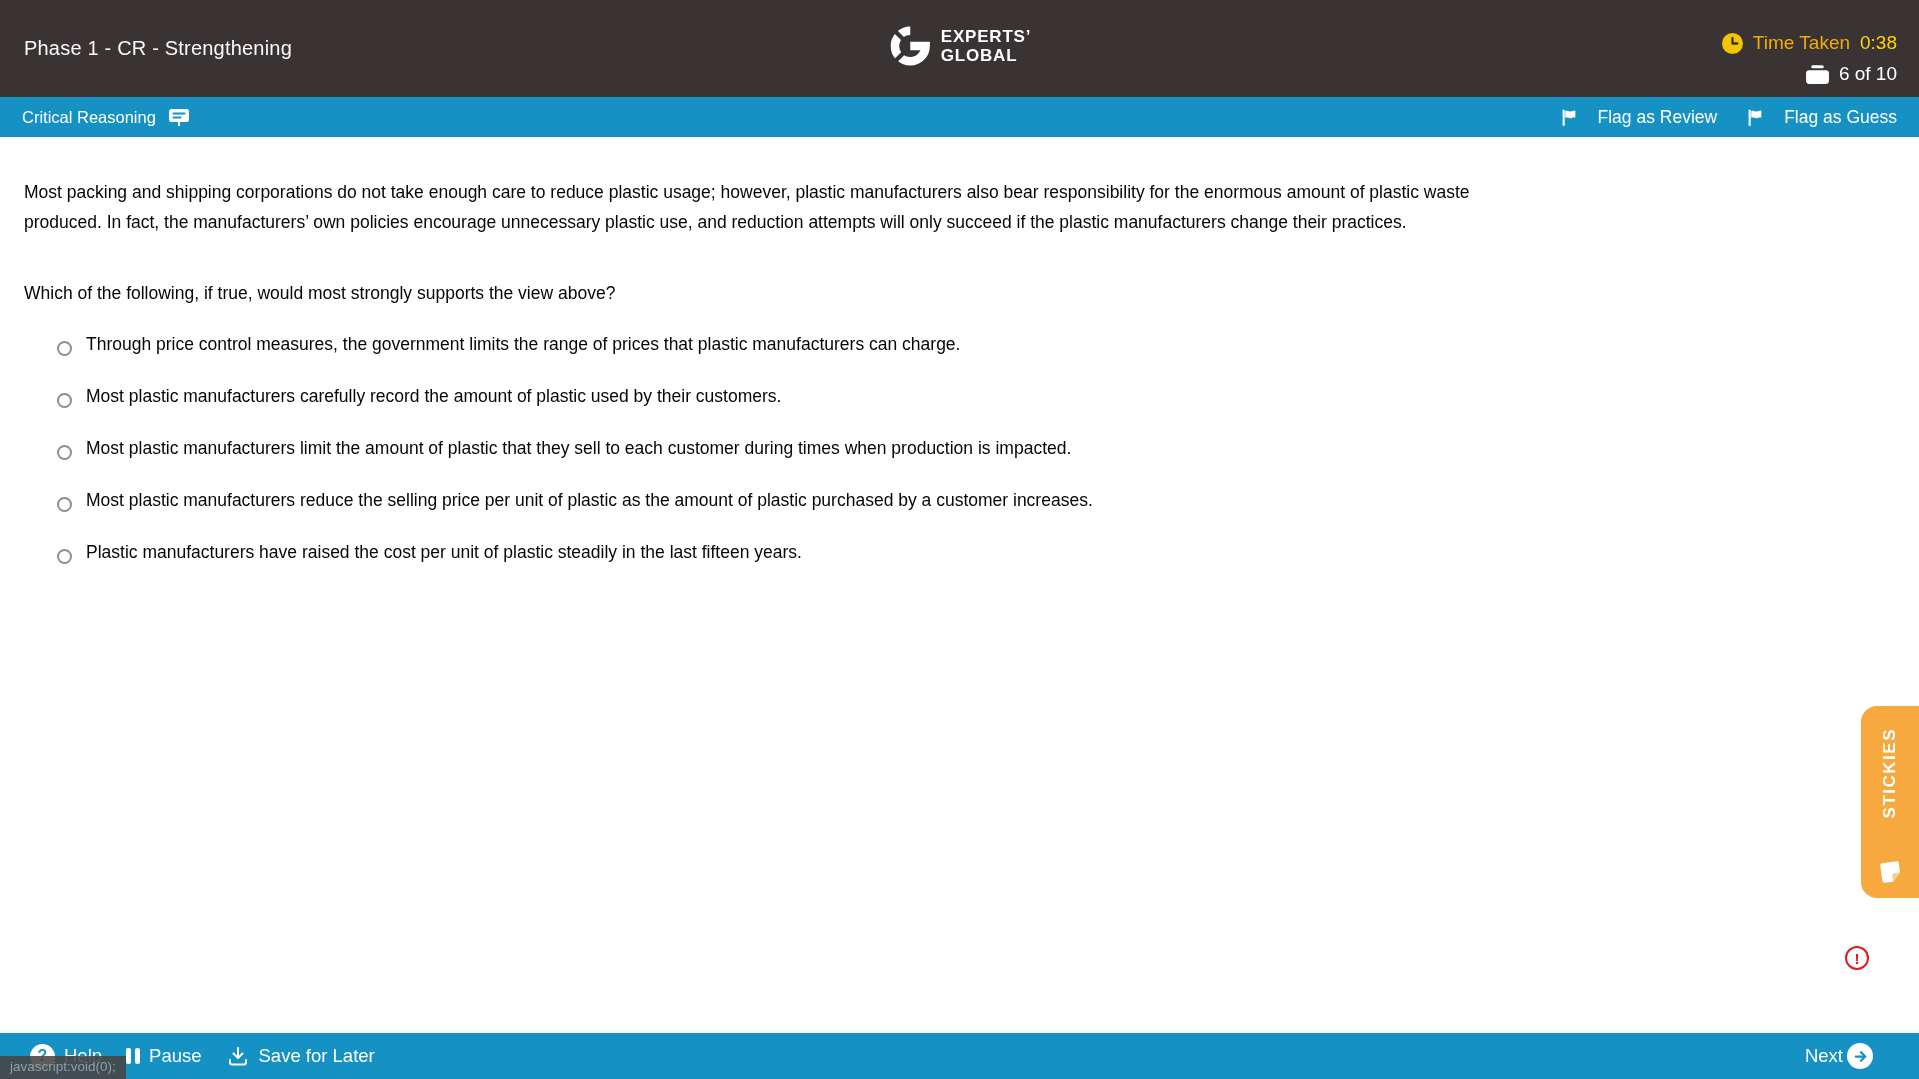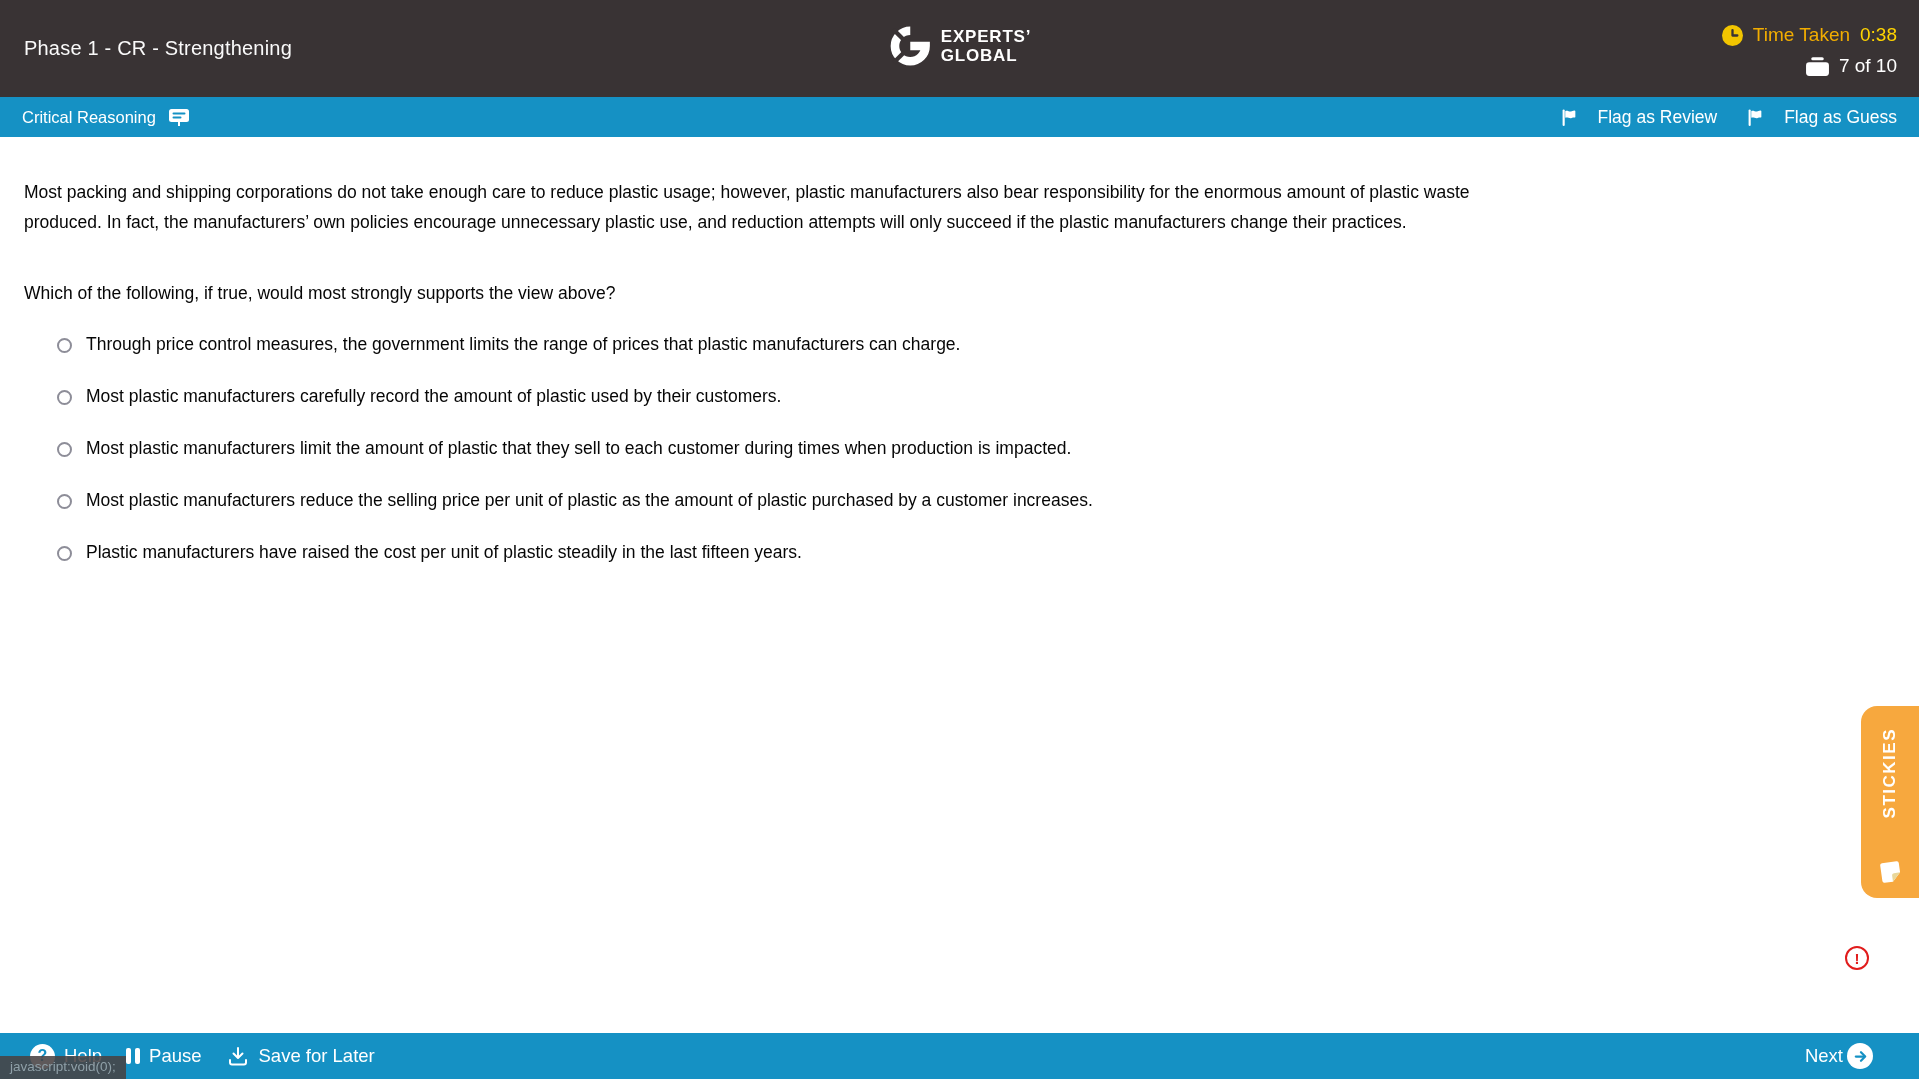--- a/index.html
+++ b/index.html
@@ -22,21 +22,21 @@
     position:absolute; left:24px; top:0; height:97px;
     display:flex; align-items:center;
     font-size:20px; color:#fafafa; letter-spacing:.2px;
   }
   .logo {
     position:absolute; left:50%; top:24px; transform:translateX(-50%);
     display:flex; align-items:center; gap:9px;
   }
   .logo-text { line-height:1.12; font-weight:bold; font-size:17px; letter-spacing:.8px; }
   .header-right {
-    position:absolute; right:22px; top:24px;
+    position:absolute; right:22px; top:32px;
     display:flex; flex-direction:column; align-items:flex-end; gap:9px;
   }
   .time-row { display:flex; align-items:center; gap:10px; font-size:19px; }
   .time-label { color:#f2ad00; }
   .time-value { color:#ffd400; }
   .count-row { display:flex; align-items:center; gap:9px; font-size:19px; color:#fff; }
 
   
   .subheader {
     height:40px; background:#1591c4; color:#fff;
@@ -49,21 +49,21 @@
   .flag-btn { display:flex; align-items:center; gap:20px; font-size:17.5px; cursor:pointer; }
 
   
   .main { padding:40px 24px 0 24px; }
   .passage {
     font-size:17.5px; line-height:30px; max-width:1498px; color:#060606;
   }
   .stem { margin-top:46px; font-size:17.5px; color:#060606; }
   .options { margin-top:27px; }
   .option {
-    display:flex; align-items:center; gap:14px;
+    display:flex; align-items:flex-end; gap:14px;
     padding-left:33px; margin-bottom:23px;
     font-size:17.5px; line-height:24px; color:#060606;margin-top:28px;
   }
   .radio {
     width:15px; height:15px; border:2px solid #8d8d98; border-radius:50%;
     background:#fff; flex-shrink:0; margin-top:2px; cursor:pointer;
   }
 
   
   .stickies {
@@ -147,21 +147,21 @@
       <span class="time-label">Time Taken</span>
       <span class="time-value">0:38</span>
     </div>
     <div class="count-row">
       <span>
         <svg width="25" height="19" viewBox="0 0 24 18">
           <rect x="6" y="0" width="12" height="3" rx="1.5" fill="#ffffff"></rect>
           <rect x="1" y="5" width="22" height="13" rx="3" fill="#ffffff"></rect>
         </svg>
       </span>
-      <span>7 of 10</span>
+      <span>6 of 10</span>
     </div>
   </div>
 </div>
 
 <div class="subheader">
   <div class="section-left">
     <span>Critical Reasoning</span>
     <span>
       <svg width="22" height="19" viewBox="0 0 22 19">
         <rect x="1" y="1" width="20" height="13" rx="2.5" fill="#ffffff"></rect>

